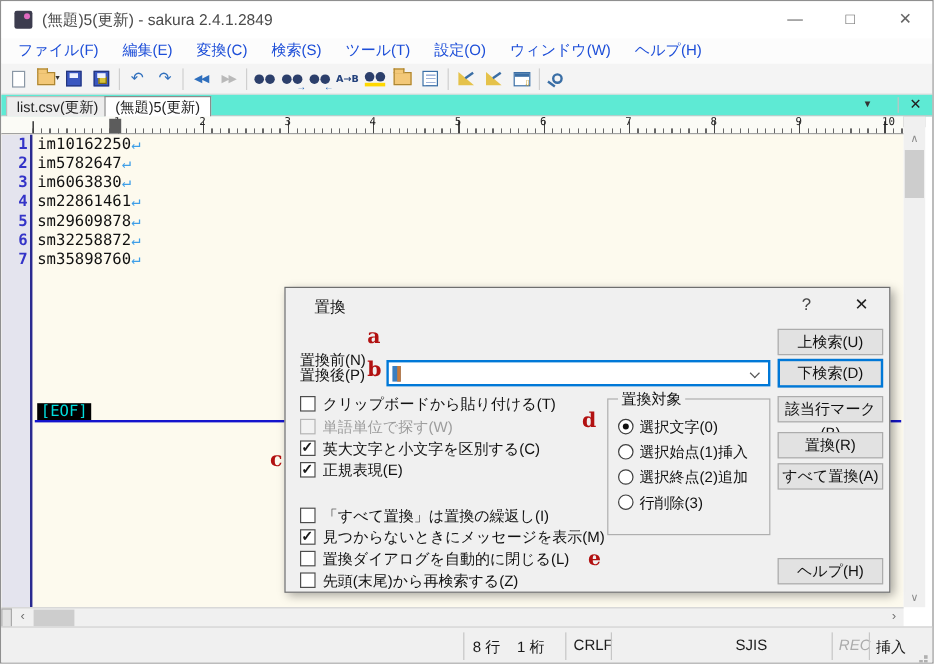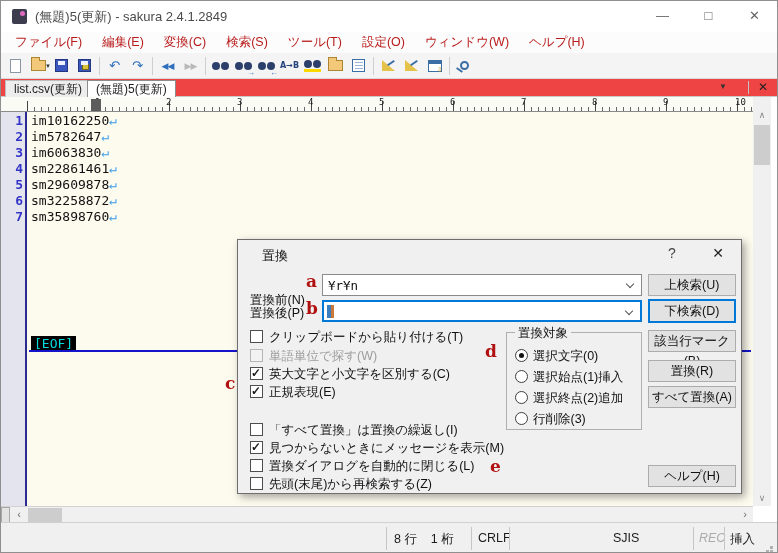--- a/index.html
+++ b/index.html
@@ -9,21 +9,21 @@
   
   .titlebar { position:absolute; left:0; top:0; width:776px; height:31px; background:#ffffff; }
   .app-icon { position:absolute; left:11px; top:8px; width:15px; height:15px; background:#3c3c4e; border-radius:2px; }
   .app-icon::after { content:""; position:absolute; right:2px; top:2px; width:5px; height:5px; background:#e06ac0; border-radius:50%; }
   .title-text { position:absolute; left:34px; top:7px; font-size:13px; color:#4b4b4b; }
   .winbtn { position:absolute; top:0; width:45px; height:30px; text-align:center; line-height:30px; font-size:13px; color:#666; }
   .winbtn.min { right:92px; } .winbtn.max { right:46px; } .winbtn.cls { right:0; }
 
   
   .menubar { position:absolute; left:0; top:31px; width:776px; height:21px; background:#fcfcfc; display:flex; align-items:center; padding-left:4px; }
-  .menu-item { font-size:12.5px; color:#b91c1c; padding:0 10px; height:21px; line-height:21px; }
+  .menu-item { font-size:12.5px; color:#1d4ed8; padding:0 10px; height:21px; line-height:21px; }
 
   
   .toolbar { position:absolute; left:0; top:52px; width:776px; height:26px; background:#f4f4f4; border-bottom:1px solid #d9d9d9; display:flex; align-items:center; padding-left:3px; }
   .tbtn { width:23px; height:22px; display:flex; align-items:center; justify-content:center; position:relative; }
   .tsep { width:1px; height:18px; background:#cfcfcf; margin:0 3px; }
   .tb-glyph { font-size:13px; color:#2f6fbd; font-family:"DejaVu Sans",sans-serif; }
   .tb-glyph.dbl { font-size:9px; letter-spacing:-1px; }
   .tb-glyph.gray { color:#b9b9b9; }
   .tb-glyph.ab { font-size:8px; color:#24427c; font-weight:bold; }
   .i-doc { width:11px; height:14px; background:#fff; border:1px solid #8a97a5; }
@@ -41,21 +41,21 @@
     background-image:repeating-linear-gradient(#9fb4d9 0 1px, transparent 1px 3px); background-size:8px 100%; background-position:2px 2px; background-repeat:no-repeat; }
   .i-tri { width:0; height:0; border-bottom:11px solid #e5c24a; border-right:13px solid transparent; position:relative; }
   .i-tri .pencil { position:absolute; left:5px; top:2px; width:8px; height:2px; background:#3a6ea5; transform:rotate(-35deg); }
   .i-winicon { width:14px; height:12px; border:1px solid #3a6ea5; background:#fff; position:relative; }
   .i-winicon::before { content:""; position:absolute; left:0; top:0; width:100%; height:3px; background:#3a6ea5; }
   .i-winicon::after { content:"⇩"; position:absolute; right:-2px; bottom:-3px; font-size:7px; color:#c79a1e; }
   .i-mag { width:9px; height:9px; border:2px solid #3a6ea5; border-radius:50%; position:relative; }
   .i-mag::after { content:""; position:absolute; left:-6px; top:6px; width:7px; height:2px; background:#3a6ea5; transform:rotate(35deg); }
 
   
-  .tabbar { position:absolute; left:0; top:78px; width:776px; height:18px; background:#ef4444; border-bottom:1px solid #c9c9c9; }
+  .tabbar { position:absolute; left:0; top:78px; width:776px; height:18px; background:#5eead4; border-bottom:1px solid #c9c9c9; }
   .tab { position:absolute; top:1px; height:17px; line-height:16px; font-size:12px; padding:0 8px; color:#222; }
   .tab.inactive { left:4px; background:#ededed; border:1px solid #bdbdbd; border-bottom:none; }
   .tab.active { left:86px; background:#ffffff; border:1px solid #8c8c8c; border-bottom:1px solid #fff; height:18px; }
   .tab-list-btn { position:absolute; right:46px; top:3px; font-size:8px; color:#333; width:16px; text-align:center; }
   .tabbar .vline { position:absolute; right:28px; top:2px; width:1px; height:13px; background:#c2c2c2; }
   .tab-close-btn { position:absolute; right:6px; top:1px; font-size:12px; color:#222; width:16px; text-align:center; }
 
   
   .ruler { position:absolute; left:0; top:96px; width:752px; height:15px; background:#fbfbf6; border-bottom:1px solid #8a8a8a; }
   .ruler-ticks { position:absolute; left:26px; top:0; right:0; bottom:0;
@@ -106,21 +106,21 @@
   .combo .chev { position:absolute; right:8px; top:6px; width:6px; height:6px; border-right:1px solid #555; border-bottom:1px solid #555; transform:rotate(45deg); }
   .ime-caret { position:absolute; left:3px; top:3px; width:7px; height:13px; background:#3a7ec0; border-right:3px solid #c8793a; }
   .cbrow { position:absolute; left:12px; height:15px; }
   .cb { position:absolute; left:0; top:0; width:13px; height:13px; background:#fff; border:1px solid #4d4d4d; }
   .cb.on::after { content:"✓"; position:absolute; left:0px; top:-2px; font-size:12px; font-weight:bold; color:#1a1a1a; }
   .cblabel { position:absolute; left:19px; top:-1px; white-space:nowrap; color:#111; }
   .cbrow.dis .cb { border-color:#b5b5b5; background:#f2f2f2; }
   .cbrow.dis .cblabel { color:#9d9d9d; }
   .engine-note { position:absolute; left:31px; top:163px; font-size:12px; color:#222; white-space:nowrap; }
   .groupbox { position:absolute; left:268px; width:136px; border:1px solid #afafaf; }
-  .gb-target { top:92px; height:98px; } .gb-range { top:196px; height:56px; }
+  .gb-target { top:92px; height:114px; } .gb-range { top:196px; height:56px; }
   .gb-title { position:absolute; left:8px; top:-8px; background:#f0f0f0; padding:0 3px; color:#111; }
   .rbrow { position:absolute; left:8px; height:15px; }
   .rb { position:absolute; left:0; top:0; width:13px; height:13px; border-radius:50%; background:#fff; border:1px solid #3f3f3f; }
   .rb.on::after { content:""; position:absolute; left:3px; top:3px; width:5px; height:5px; border-radius:50%; background:#111; }
   .rblabel { position:absolute; left:18px; top:-1px; white-space:nowrap; color:#111; }
   .dbtn { position:absolute; left:410px; width:88px; height:22px; background:#e2e2e2; border:1px solid #acacac; font-size:12.5px; color:#111; text-align:center; line-height:20px; }
   .dbtn.default { border:2px solid #0078d7; height:24px; line-height:20px; }
   .b-up { top:34px; } .b-down { top:59px; } .b-mark { top:90px; } .b-rep { top:120px; }
   .b-repall { top:146px; } .b-cancel { top:197px; } .b-help { top:225px; }
 
@@ -308,24 +308,20 @@
     <span class="sb-item sb-ins">挿入</span>
     <span class="sb-grip"></span>
   </div>
 
   <div class="dialog">
     <span class="dlg-title">置換</span>
     <span class="dlg-help">?</span>
     <span class="dlg-close">✕</span>
 
     <span class="dlg-label" style="top:52px">置換前(N)</span>
-    <div class="combo" style="top:34px">
-      <span class="val">¥r¥n</span>
-      <span class="chev"></span>
-    </div>
 
     <span class="dlg-label" style="top:65px">置換後(P)</span>
     <div class="combo focused" style="top:60px">
       <span class="ime-caret"></span>
       <span class="val"></span>
       <span class="chev"></span>
     </div>
 
     <div class="cbrow" style="top:90px">
       <span class="cb"></span>

